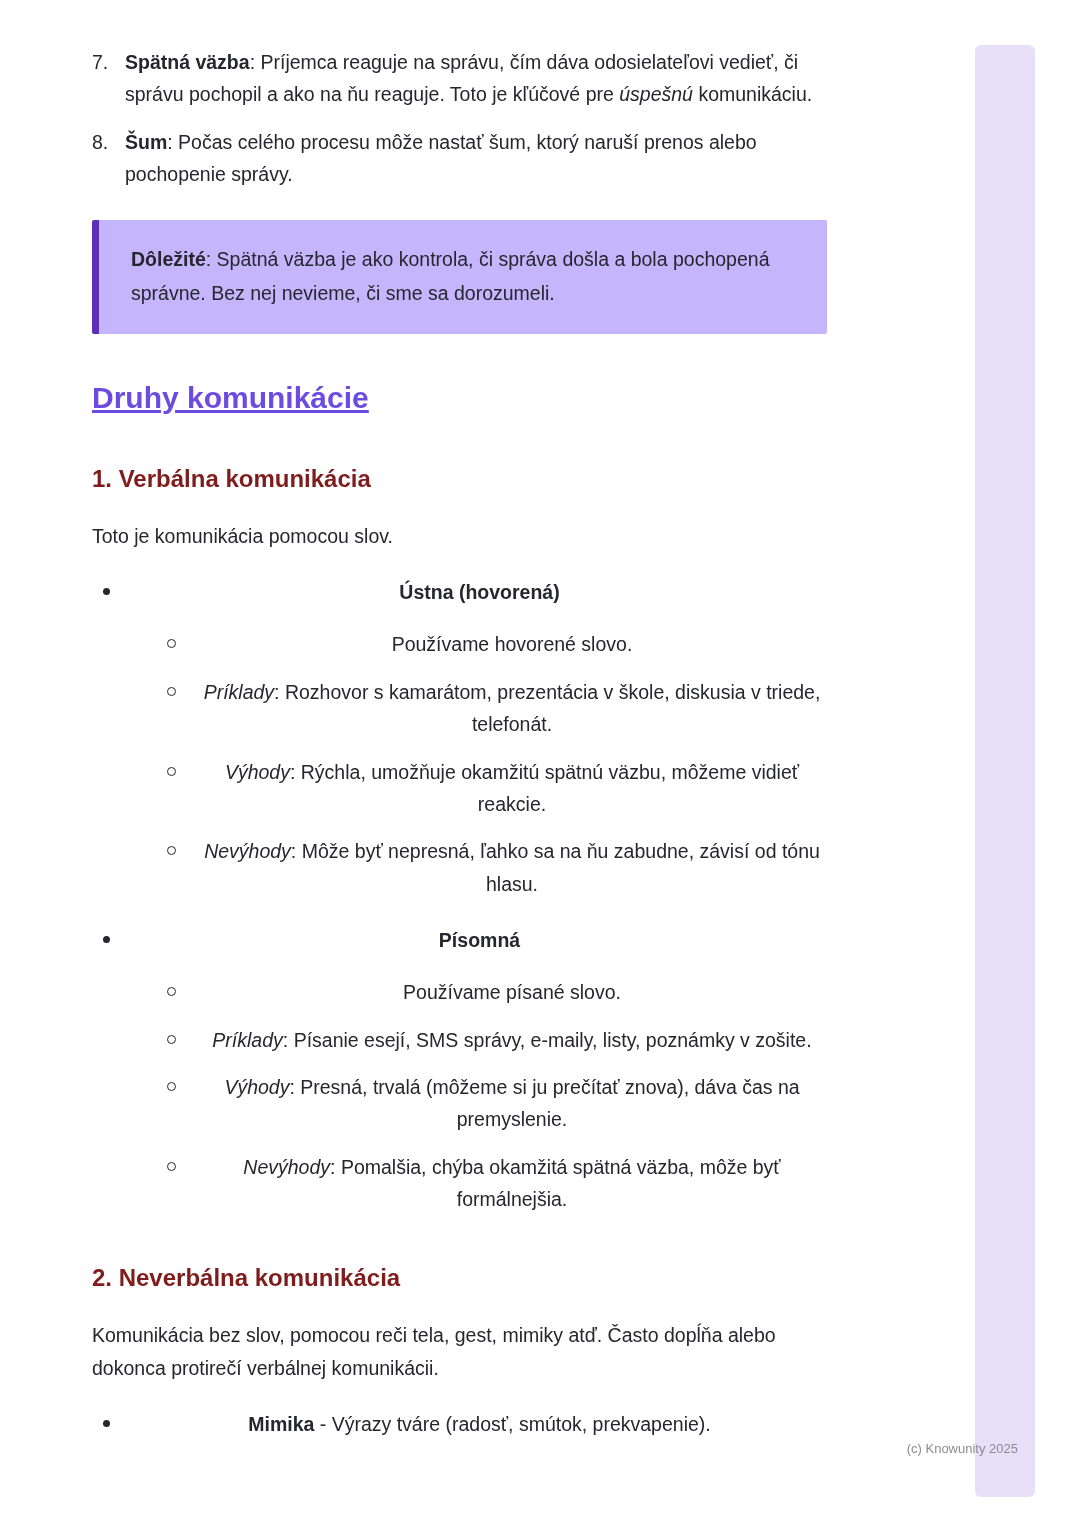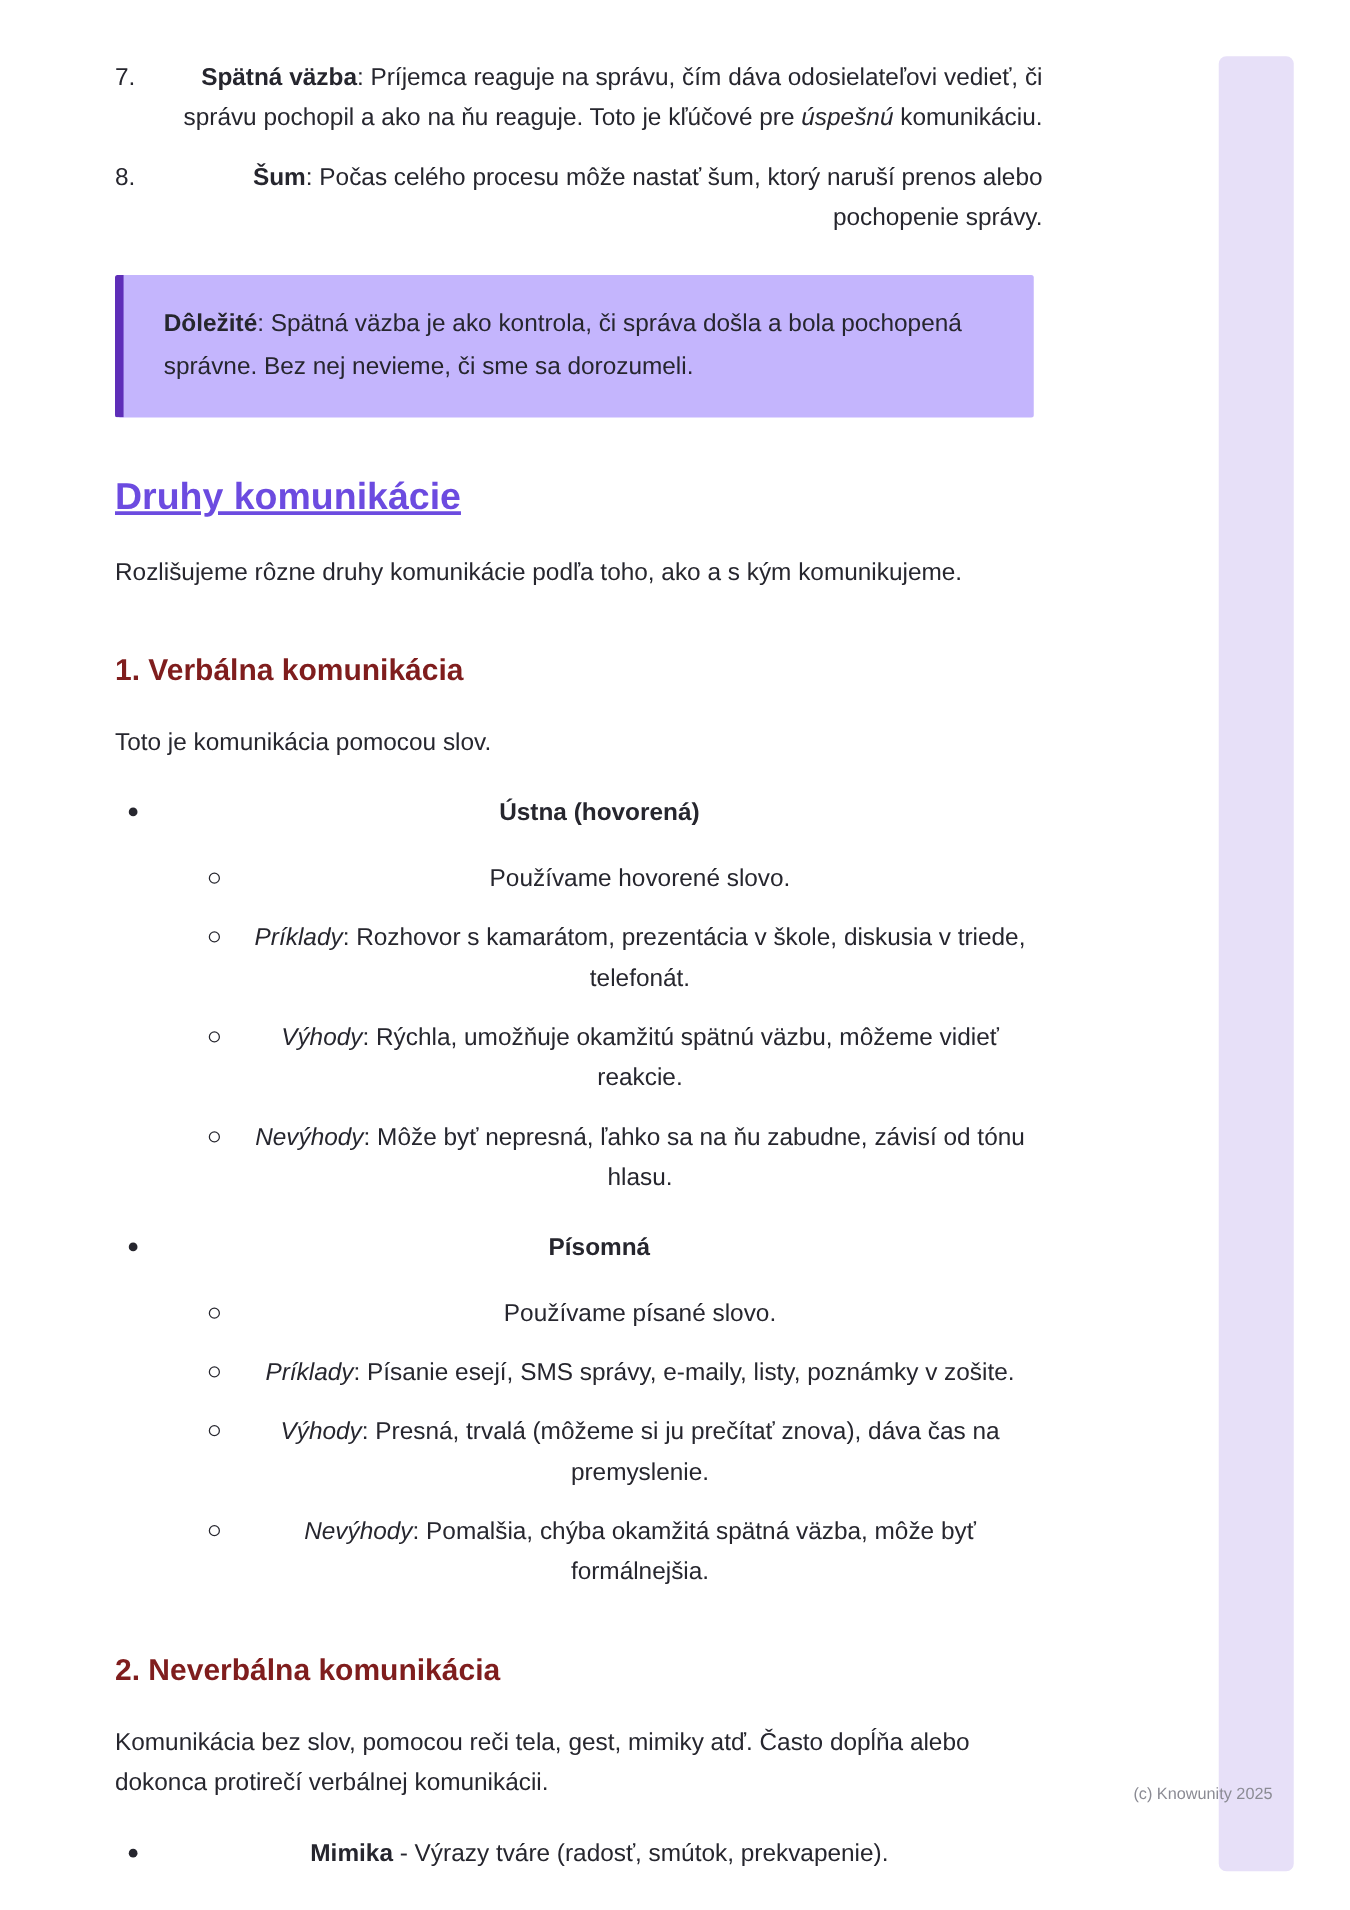--- a/index.html
+++ b/index.html
@@ -40,21 +40,21 @@
 
   
   .num-item {
     display: flex;
     margin-bottom: 15px;
   }
   .num {
     flex: none;
     width: 33px;
   }
-  .num-body { flex: 1; text-align: right; }
+  .num-body { flex: 1; }
 
   
   .callout {
     margin-top: 30px;
     width: 735px;
     background: #c4b5fd;
     border-left: 7px solid #5e2eb8;
     border-radius: 2px;
     padding: 23px 26px 24px 32px;
     line-height: 1.7;
@@ -111,21 +111,21 @@
     height: 7px;
     border-radius: 50%;
     border: 1.6px solid #26262e;
     background: transparent;
   }
   ul.sub { margin-top: 20px; }
 
   .footer-credit {
     position: absolute;
     right: 62px;
-    bottom: 86px;
+    bottom: 72px;
     font-size: 13px;
     color: #8b8b94;
     z-index: 3;
   }
 </style>
 </head>
 <body>
 
 <div class="page">
 
@@ -141,21 +141,20 @@
     <div class="num-item">
       <span class="num">8.</span>
       <div class="num-body"><span class="bold">Šum</span><span>: Počas celého procesu môže nastať šum, ktorý naruší prenos alebo pochopenie správy.</span><span class="italic"></span><span></span></div>
     </div>
 
     <div class="callout">
       <span class="bold">Dôležité</span><span>: Spätná väzba je ako kontrola, či správa došla a bola pochopená správne. Bez nej nevieme, či sme sa dorozumeli.</span>
     </div>
 
     <h2 class="section-title">Druhy komunikácie</h2>
-    <p class="para">Rozlišujeme rôzne druhy komunikácie podľa toho, ako a s kým komunikujeme.</p>
 
     <h3 class="sub-title">1. Verbálna komunikácia</h3>
     <p class="para">Toto je komunikácia pomocou slov.</p>
 
     <ul>
       <li class="b1">
         <span class="bold">Ústna (hovorená)</span>
         <ul class="sub">
           <li class="b2"><span class="italic"></span><span>Používame hovorené slovo.</span></li>
           <li class="b2"><span class="italic">Príklady</span><span>: Rozhovor s kamarátom, prezentácia v škole, diskusia v triede, telefonát.</span></li>

